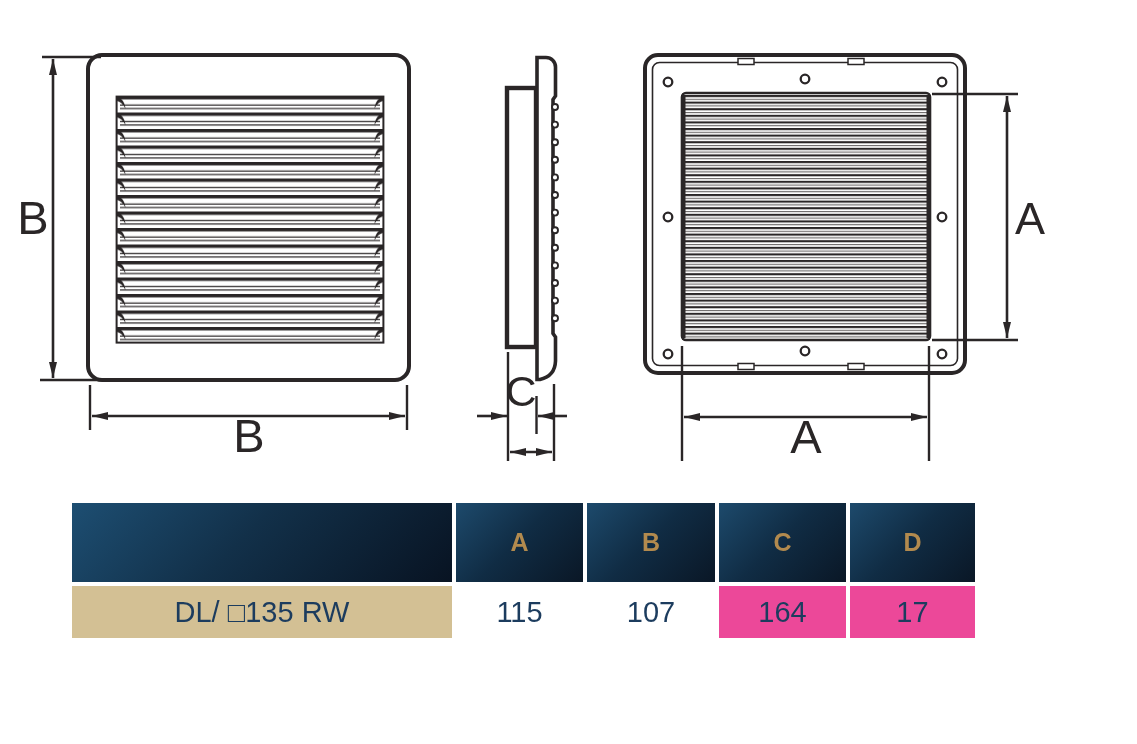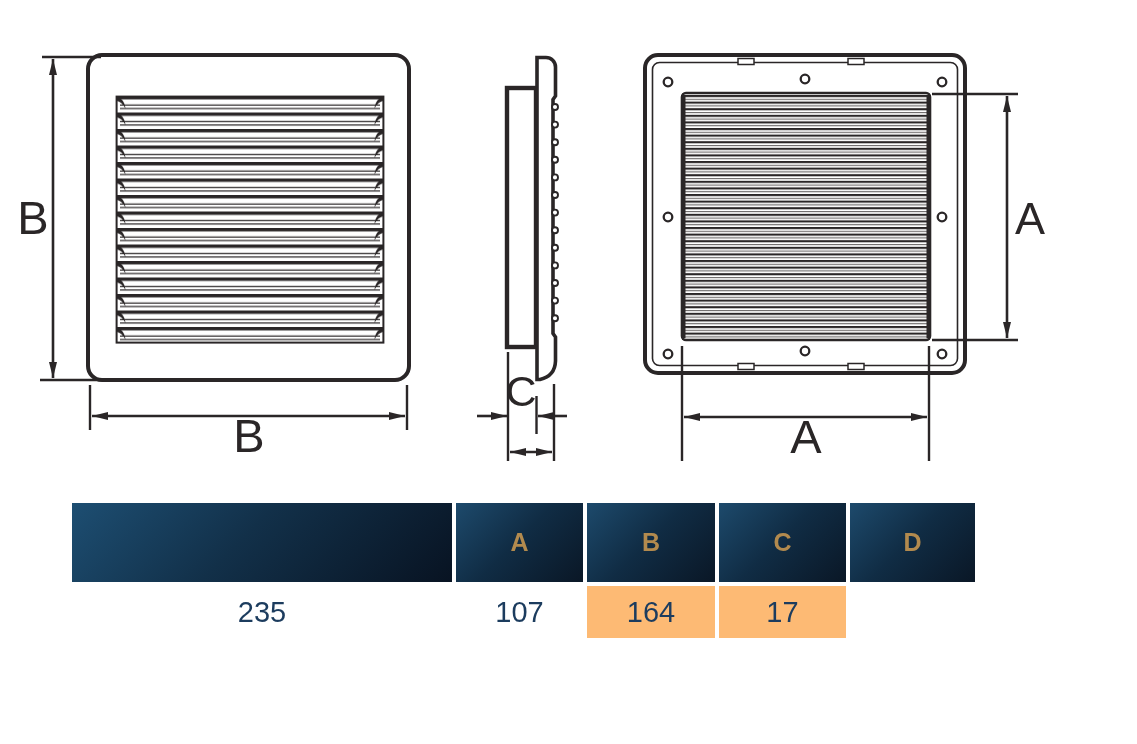--- a/index.html
+++ b/index.html
@@ -49,21 +49,21 @@
   .model {
     background: #d3c094;
     color: #1c3c5e;
     font-size: 29px;
   }
   .val {
     color: #1c3c5e;
     font-size: 29px;
   }
   .r1 .val, .val.row1 { background: #ffffff; }
-  .val.row2 { background: #fdba74; }
+  .val.row2 { background: #ec4899; }
 </style>
 </head>
 <body>
 
 <div class="stage">
 
   <svg class="drawing" width="1137" height="480" viewBox="0 0 1137 480">
     <defs>
       <pattern id="louv" patternUnits="userSpaceOnUse" x="116" y="96" width="268" height="16.5">
         <line x1="0" y1="1.8" x2="268" y2="1.8" stroke="#2a2627" stroke-width="3.4"></line>
@@ -180,20 +180,21 @@
     </g>
   </svg>
 
   <div class="spec-table">
     <div class="cell th blank"></div>
     <div class="cell th">A</div>
     <div class="cell th">B</div>
     <div class="cell th">C</div>
     <div class="cell th">D</div>
 
-    <div class="cell val row1">235</div>
+    <div class="cell model">DL/ □135 RW</div>
+    <div class="cell val row1">115</div>
     <div class="cell val row1">107</div>
 
     <div class="cell val row2">164</div>
     <div class="cell val row2">17</div>
   </div>
 
 </div>
 
 </body></html>

